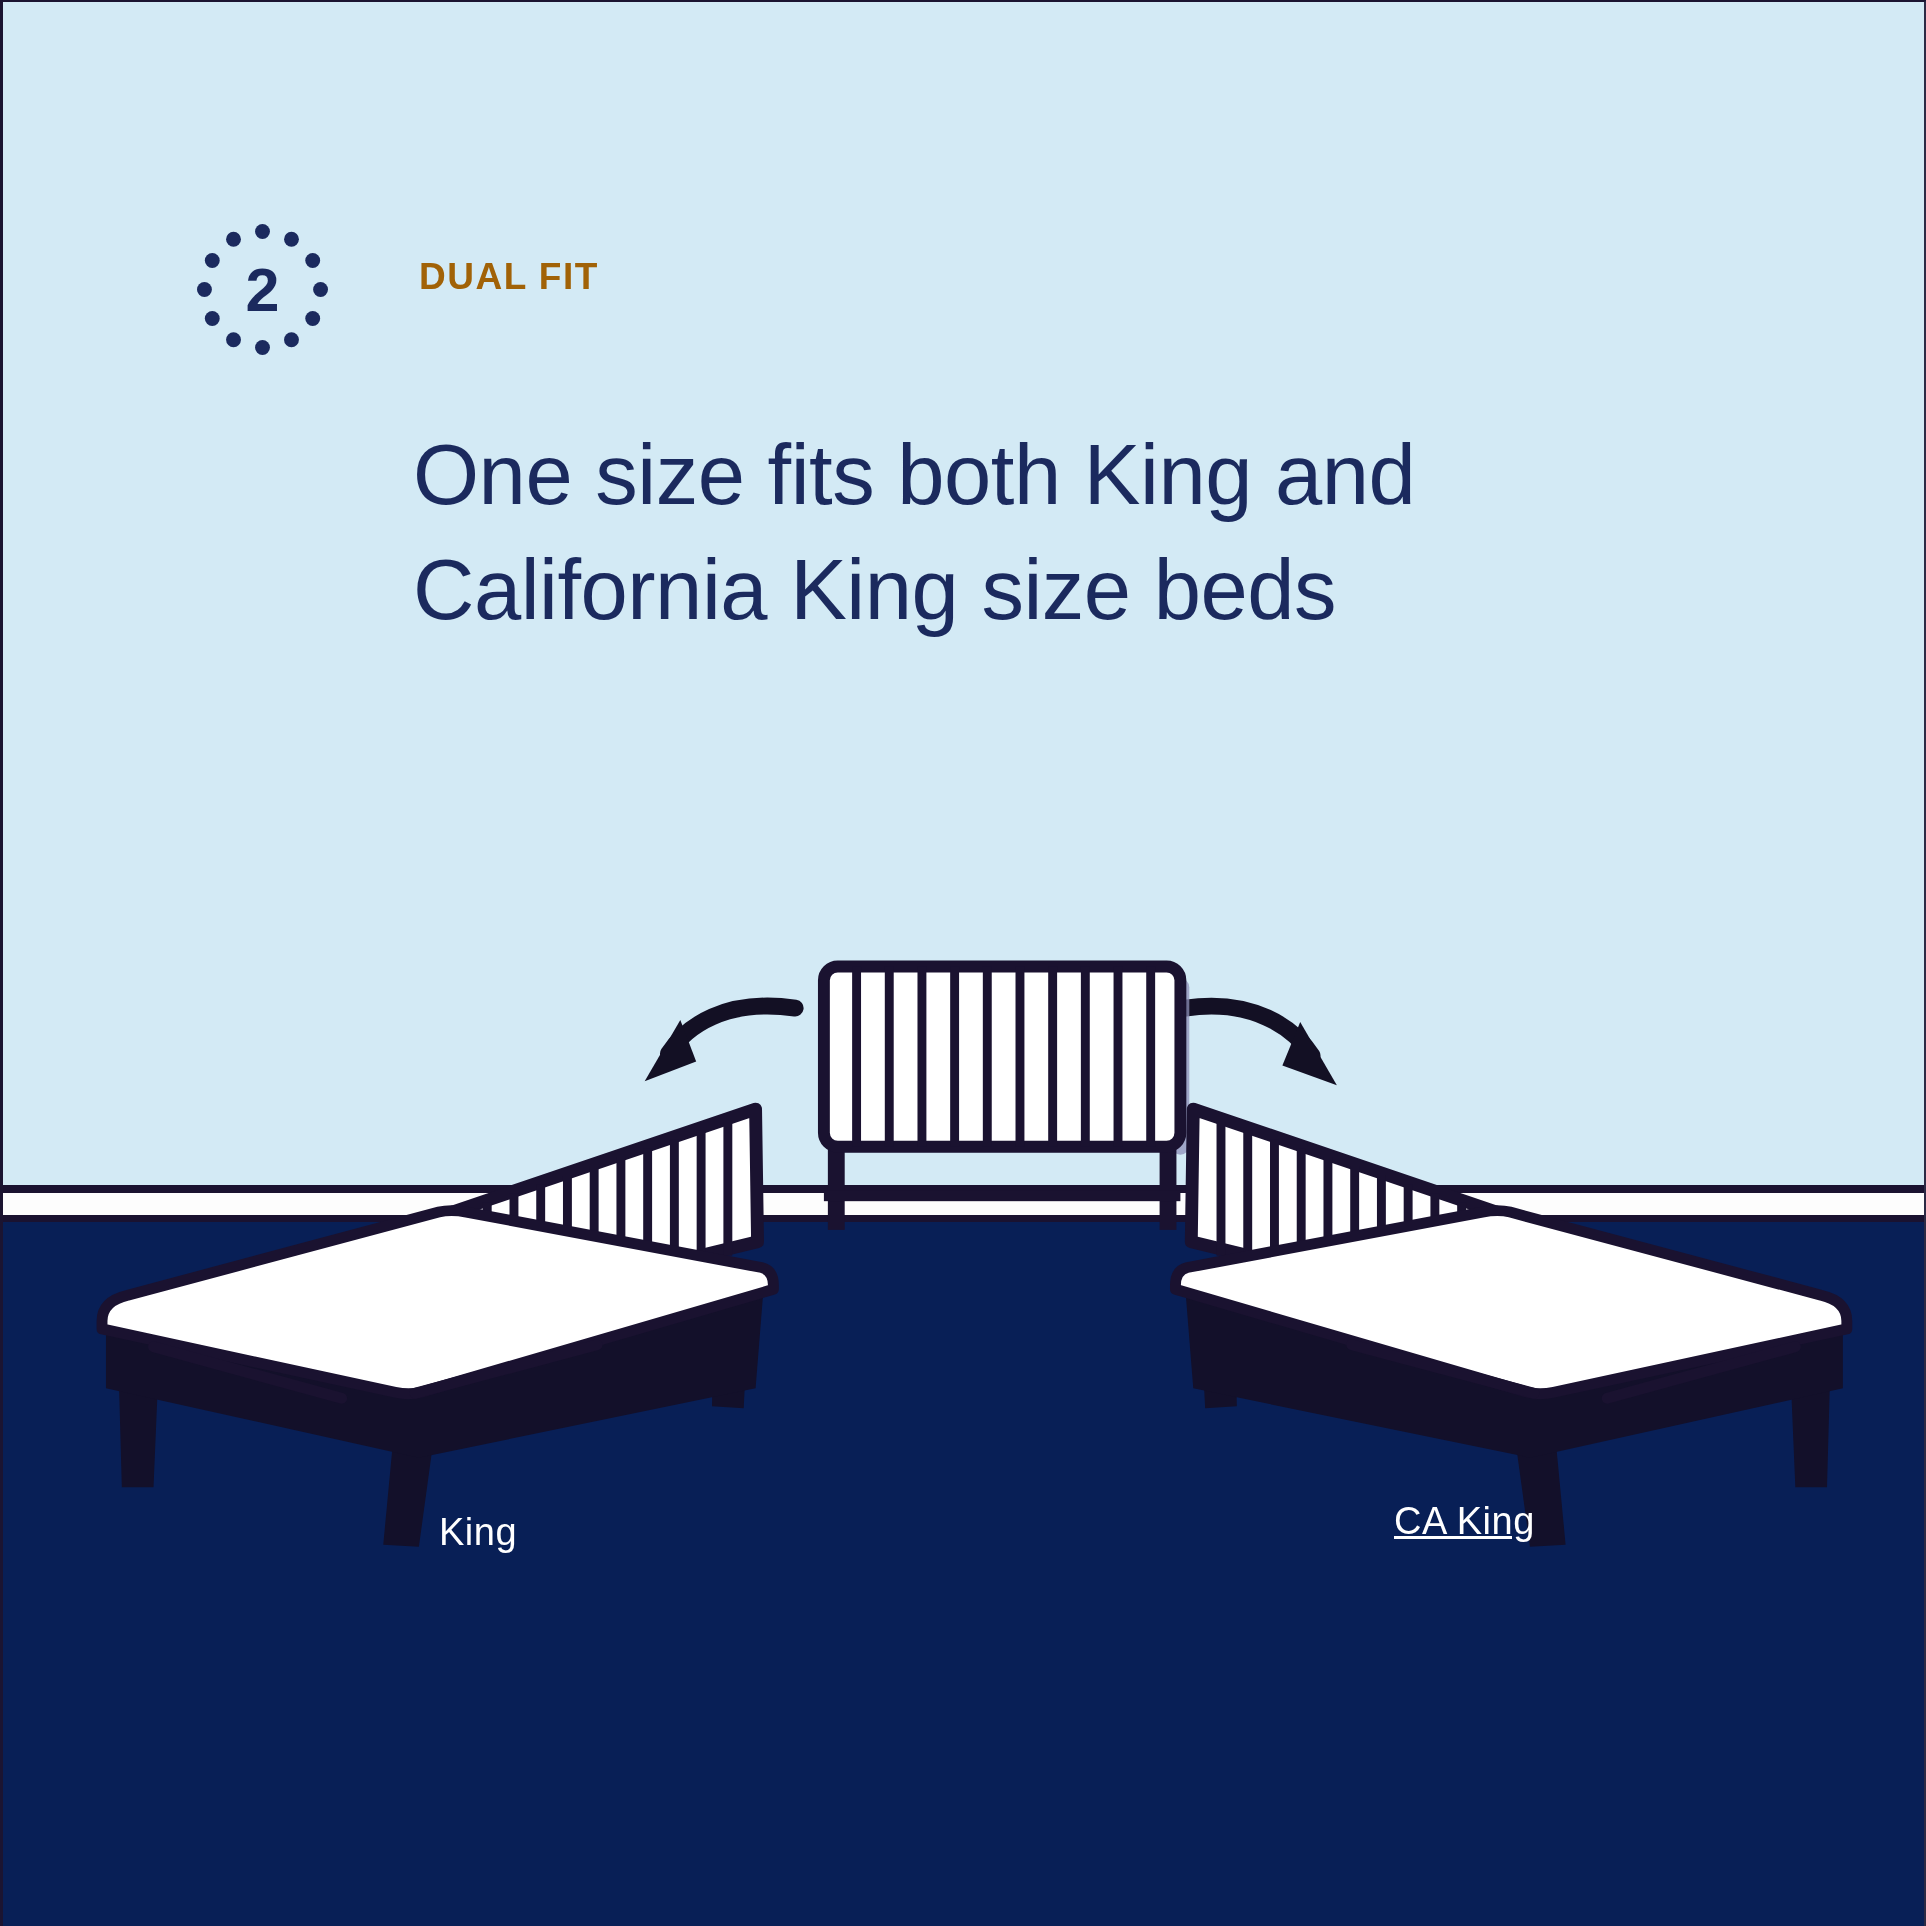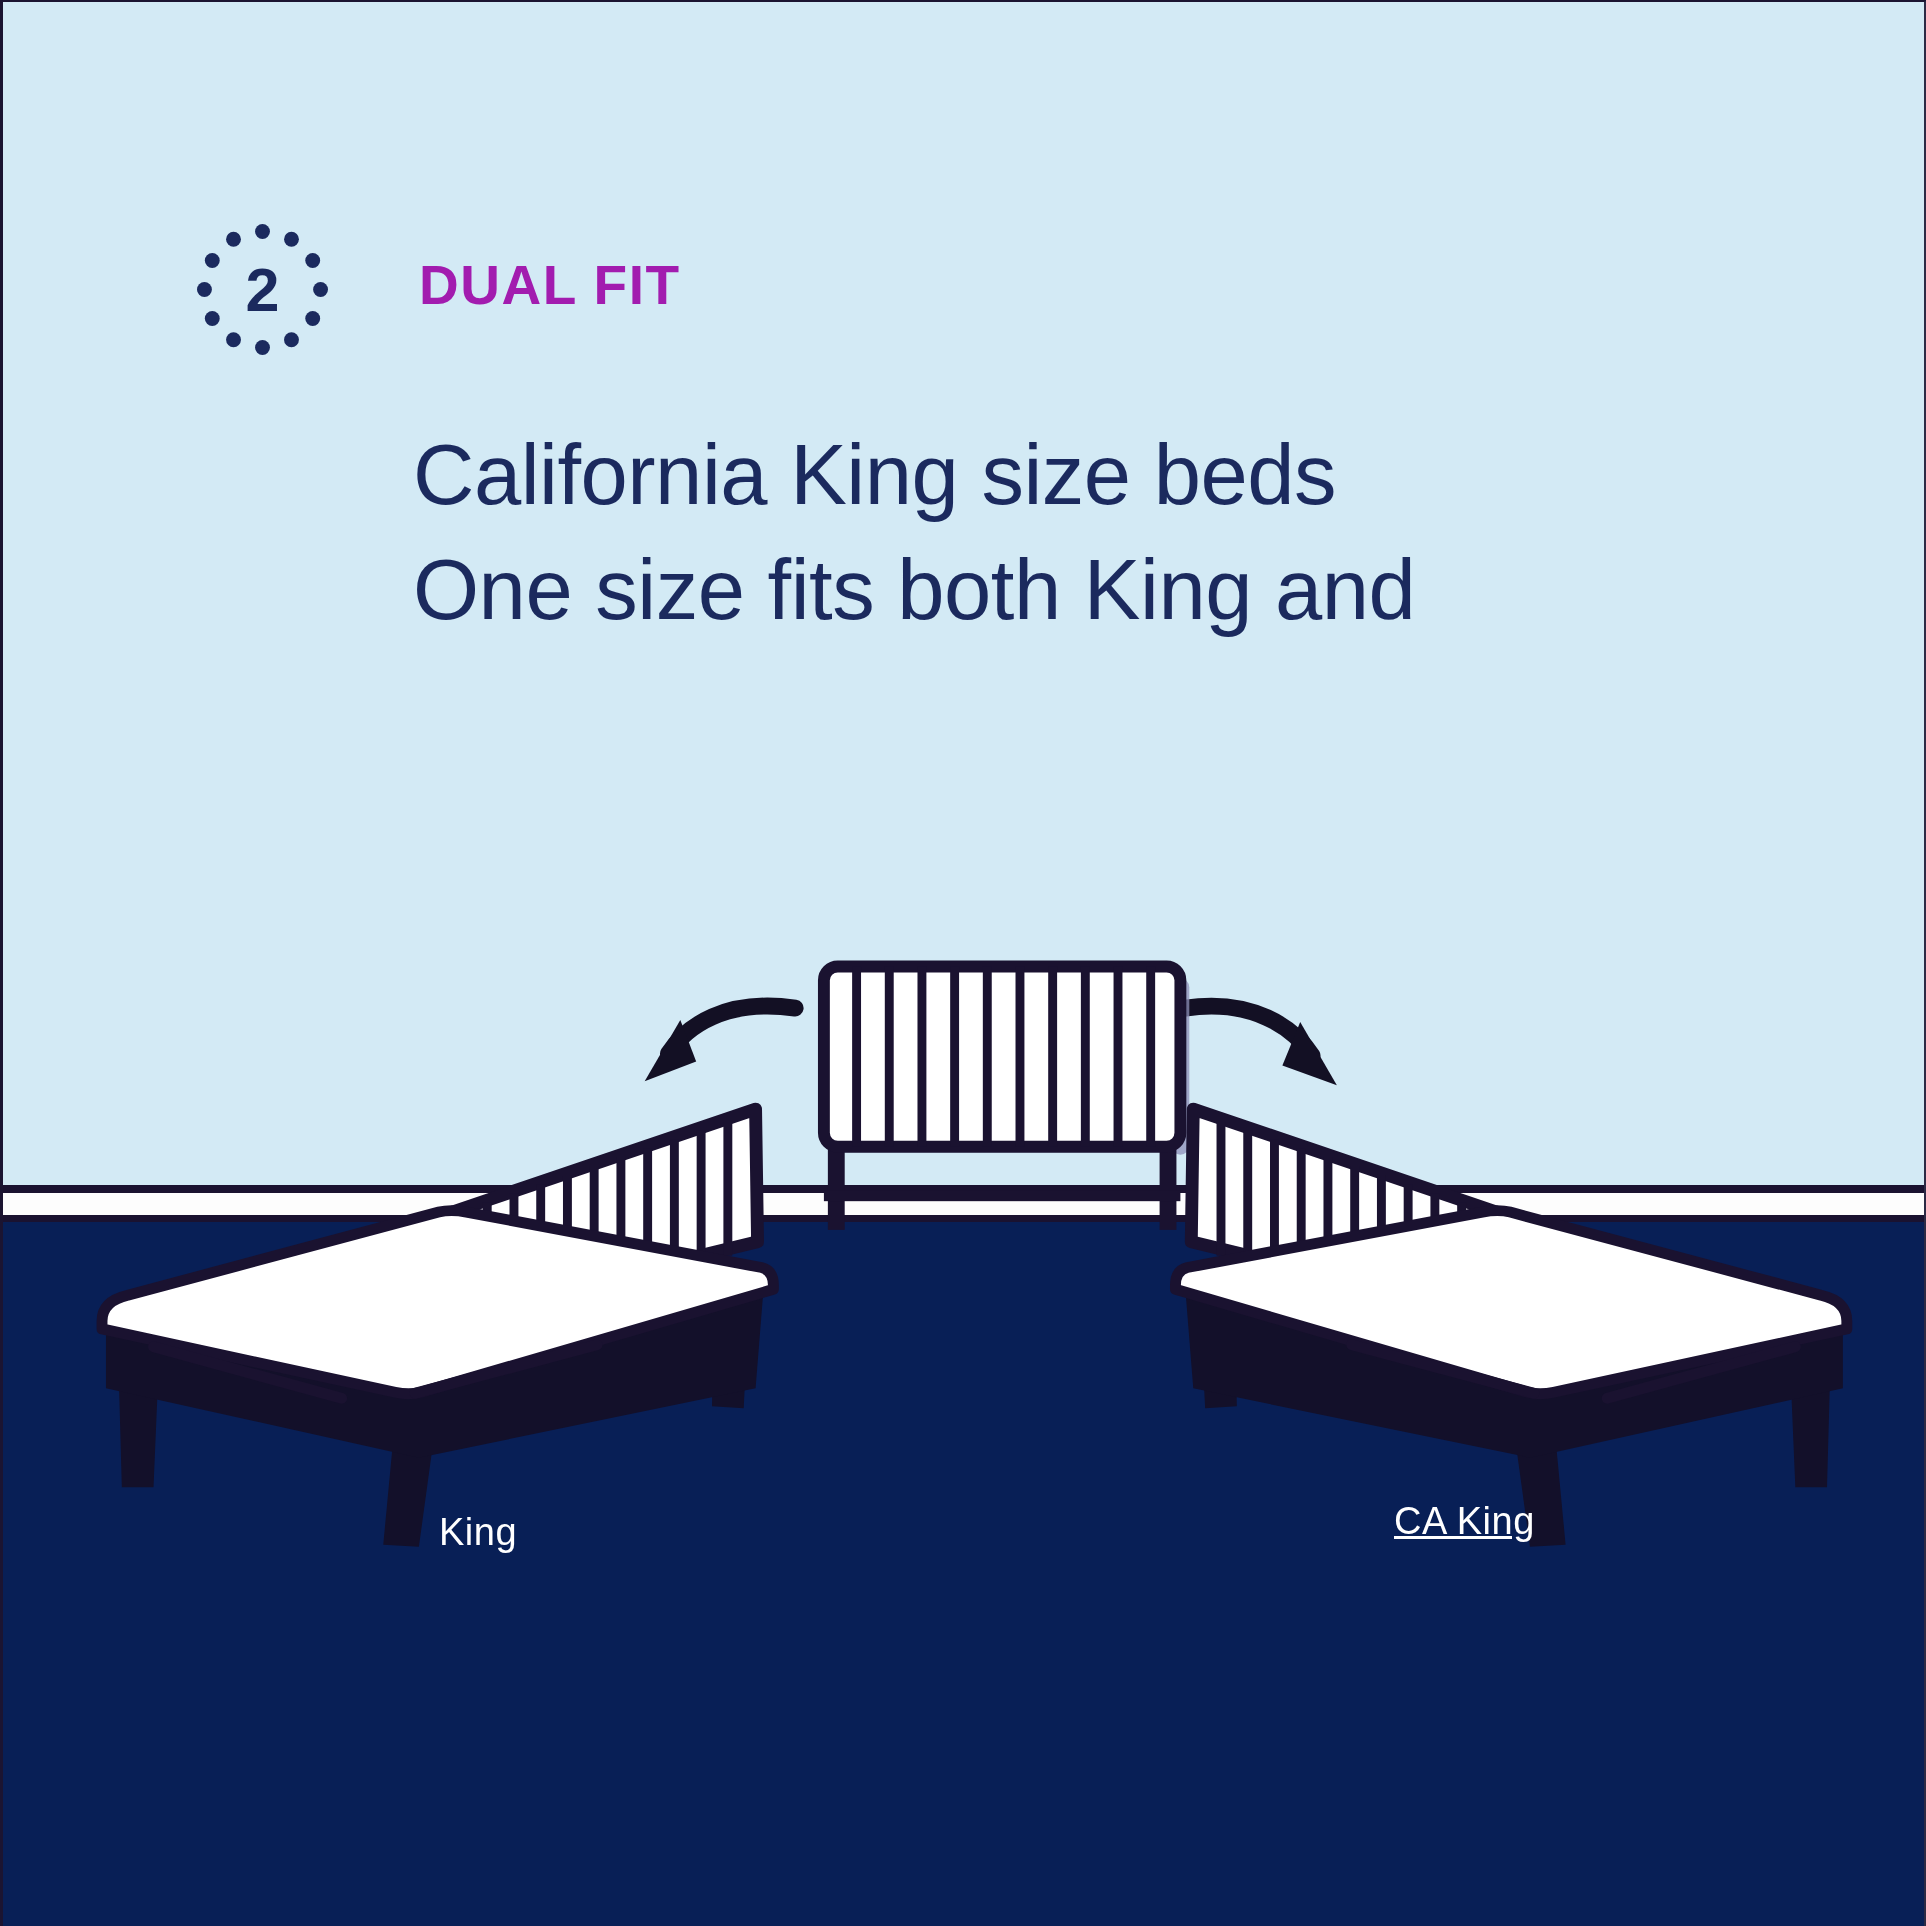--- a/index.html
+++ b/index.html
@@ -72,24 +72,24 @@
     font-weight: bold;
     color: #1b2a5e;
     letter-spacing: 0;
   }
   .badge svg { position: absolute; left:0; top:0; }
 
   
   .eyebrow {
     position: absolute;
     left: 416px; top: 256px;
-    font-size: 55px;
+    font-size: 37px;
     font-weight: bold;
     letter-spacing: 1.5px;
-    color: #a21caf;
+    color: #a16207;
     line-height: 1;
   }
   .headline {
     position: absolute;
     left: 410px; top: 416px;
     width: 1386px;
     font-size: 85px;
     font-weight: 300;
     color: #1b2a5e;
     line-height: 1.35;
@@ -144,22 +144,22 @@
         <circle cx="15.4" cy="36.8" r="7.5"></circle>
         <circle cx="36.8" cy="15.4" r="7.5"></circle>
       </g>
     </svg>
     <div class="badge-num">2</div>
   </div>
 
   <div class="eyebrow">DUAL FIT</div>
 
   <div class="headline">
+    <div>One size fits both King and</div>
     <div>California King size beds</div>
-    <div>One size fits both King and</div>
   </div>
 
   <svg class="illus" viewBox="0 0 1946 1946">
     <defs>
 
       <clipPath id="ctrClip">
         <rect x="829" y="974" width="360" height="182" rx="14"></rect>
       </clipPath>
     </defs>
 

